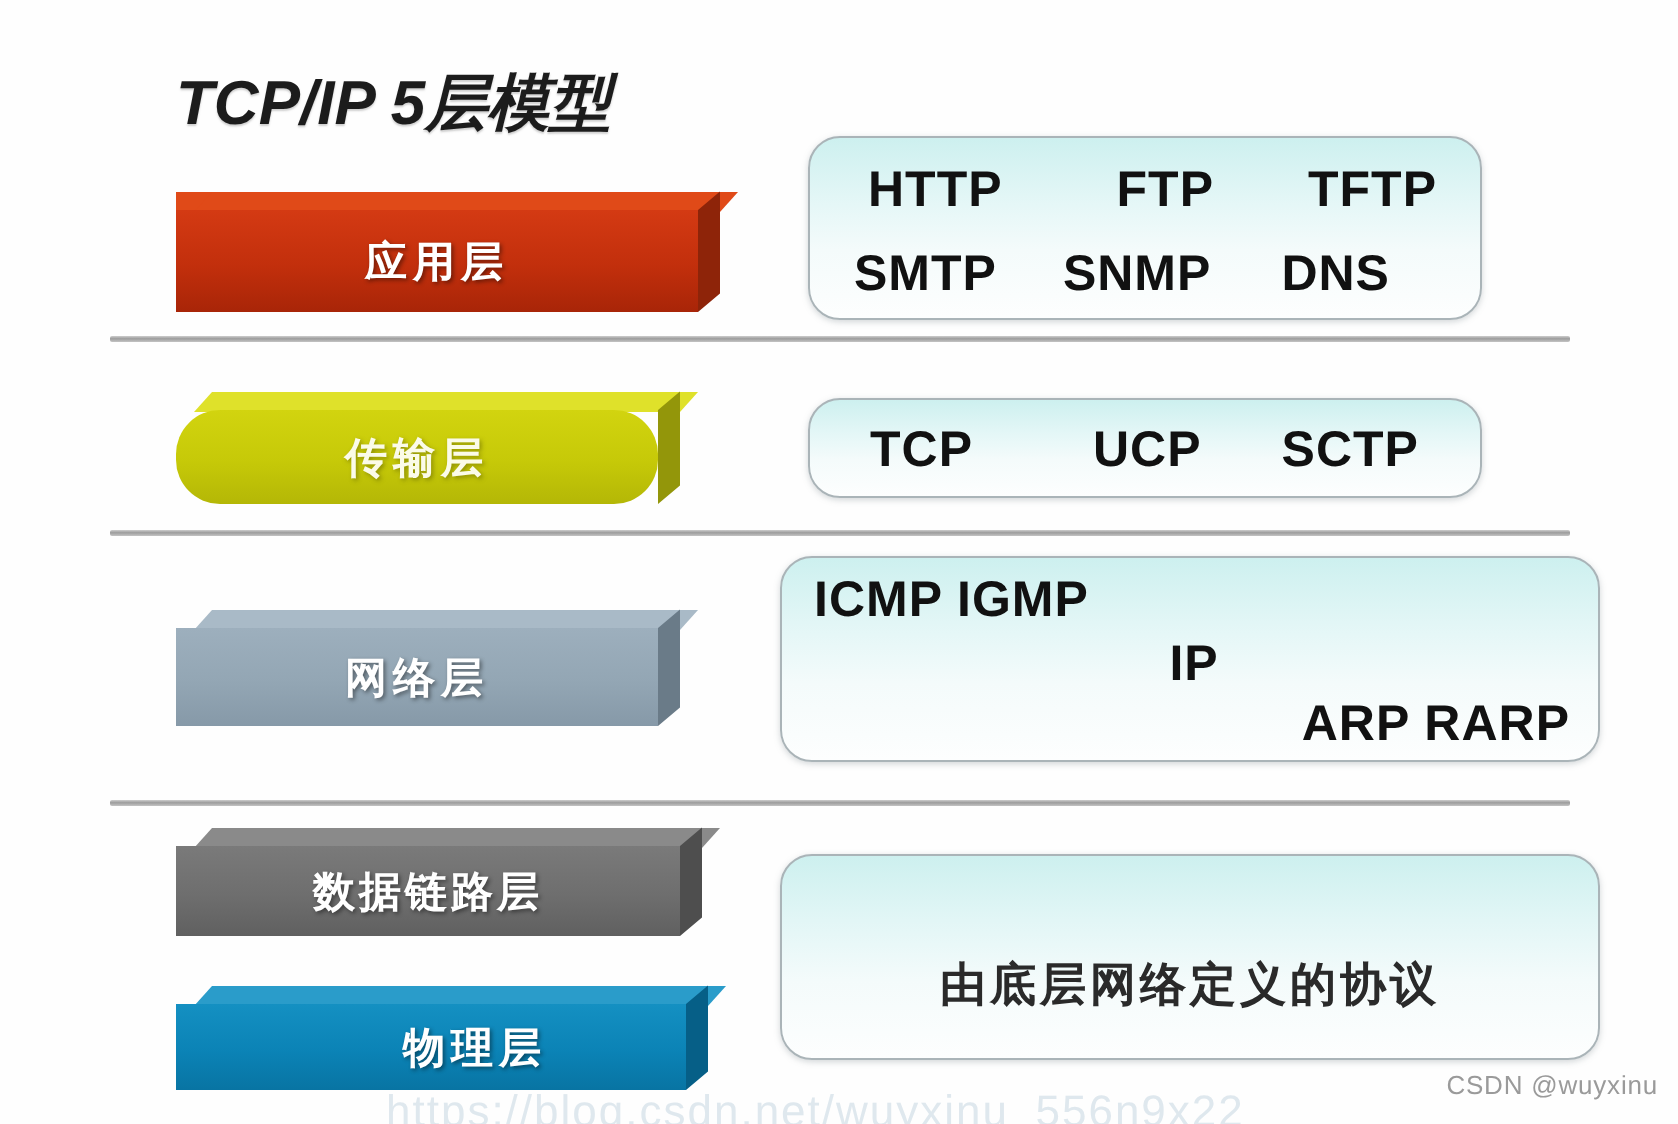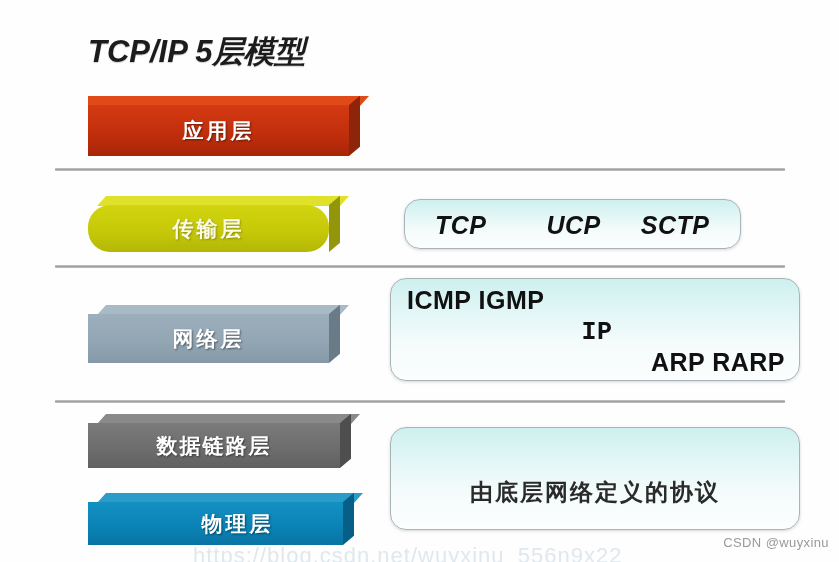--- a/index.html
+++ b/index.html
@@ -169,34 +169,46 @@
       <span style="display:block; position:absolute; left:9px; top:0; right:0; height:10px; background:#e04a18; transform:skewX(-42deg); transform-origin:bottom left;"></span>
     </div>
     <div class="layer-side">
       <span style="display:block; position:absolute; inset:0; background:#8e2409; transform:skewY(-40deg); transform-origin:top left;"></span>
     </div>
     <div class="layer-face" style="background:linear-gradient(to bottom,#d43a13 0%,#c22f0c 55%,#a82508 100%);">
       <span class="layer-label">应用层</span>
     </div>
   </div>
 
+  <div class="proto-box" style="left:404px; top:68px; width:337px; height:92px;">
+    <div class="proto-row" style="top:6px; height:40px;">
+      <span class="proto-item" style="margin-left:29px;">HTTP</span>
+      <span class="proto-item" style="margin-left:57px;">FTP</span>
+      <span class="proto-item" style="margin-left:47px;">TFTP</span>
+    </div>
+    <div class="proto-row" style="top:48px; height:40px;">
+      <span class="proto-item" style="margin-left:22px;">SMTP</span>
+      <span class="proto-item" style="margin-left:33px;">SNMP</span>
+      <span class="proto-item" style="margin-left:35px;">DNS</span>
+    </div>
+  </div>
 
   <div class="layer-block" style="left:88px; top:196px; width:252px; height:56px;">
     <div class="layer-top">
       <span style="display:block; position:absolute; left:9px; top:0; right:0; height:10px; background:#dfe12a; transform:skewX(-42deg); transform-origin:bottom left;"></span>
     </div>
     <div class="layer-side">
       <span style="display:block; position:absolute; inset:0; background:#93960a; transform:skewY(-40deg); transform-origin:top left;"></span>
     </div>
     <div class="layer-face" style="background:linear-gradient(to bottom,#d2d40f 0%,#c6c908 55%,#b4b706 100%);border-radius:22px;">
       <span class="layer-label" style="color:#fbfbe8; text-shadow:1px 1px 2px rgba(90,90,0,0.5);">传输层</span>
     </div>
   </div>
 
-  <div class="proto-box" style="left:404px; top:199px; width:337px; height:50px;font-style:italic;">
+  <div class="proto-box" style="left:404px; top:199px; width:337px; height:50px;">
     <div class="proto-row" style="top:4px; height:42px;">
       <span class="proto-item" style="margin-left:30px;">TCP</span>
       <span class="proto-item" style="margin-left:60px;">UCP</span>
       <span class="proto-item" style="margin-left:40px;">SCTP</span>
     </div>
   </div>
 
   <div class="layer-block" style="left:88px; top:305px; width:252px; height:58px;">
     <div class="layer-top">
       <span style="display:block; position:absolute; left:9px; top:0; right:0; height:10px; background:#a9bac7; transform:skewX(-42deg); transform-origin:bottom left;"></span>
@@ -206,21 +218,21 @@
     </div>
     <div class="layer-face" style="background:linear-gradient(to bottom,#9dafbd 0%,#93a6b4 55%,#8699a8 100%);">
       <span class="layer-label">网络层</span>
     </div>
   </div>
 
   <div class="proto-box" style="left:390px; top:278px; width:410px; height:103px;">
     <div class="proto-row" style="top:4px; height:34px;">
       <span class="proto-item" style="margin-left:16px;">ICMP IGMP</span>
     </div>
-    <div class="proto-row" style="top:36px; height:34px; justify-content:center;font-family:Liberation Mono, monospace;">
+    <div class="proto-row" style="top:36px; height:34px; justify-content:center;">
       <span class="proto-item" style="margin-left:4px;">IP</span>
     </div>
     <div class="proto-row" style="top:66px; height:34px; justify-content:flex-end;">
       <span class="proto-item" style="margin-right:14px;">ARP RARP</span>
     </div>
   </div>
 
   <div class="layer-block" style="left:88px; top:414px; width:263px; height:54px;">
     <div class="layer-top">
       <span style="display:block; position:absolute; left:9px; top:0; right:0; height:10px; background:#8a8a8a; transform:skewX(-42deg); transform-origin:bottom left;"></span>

